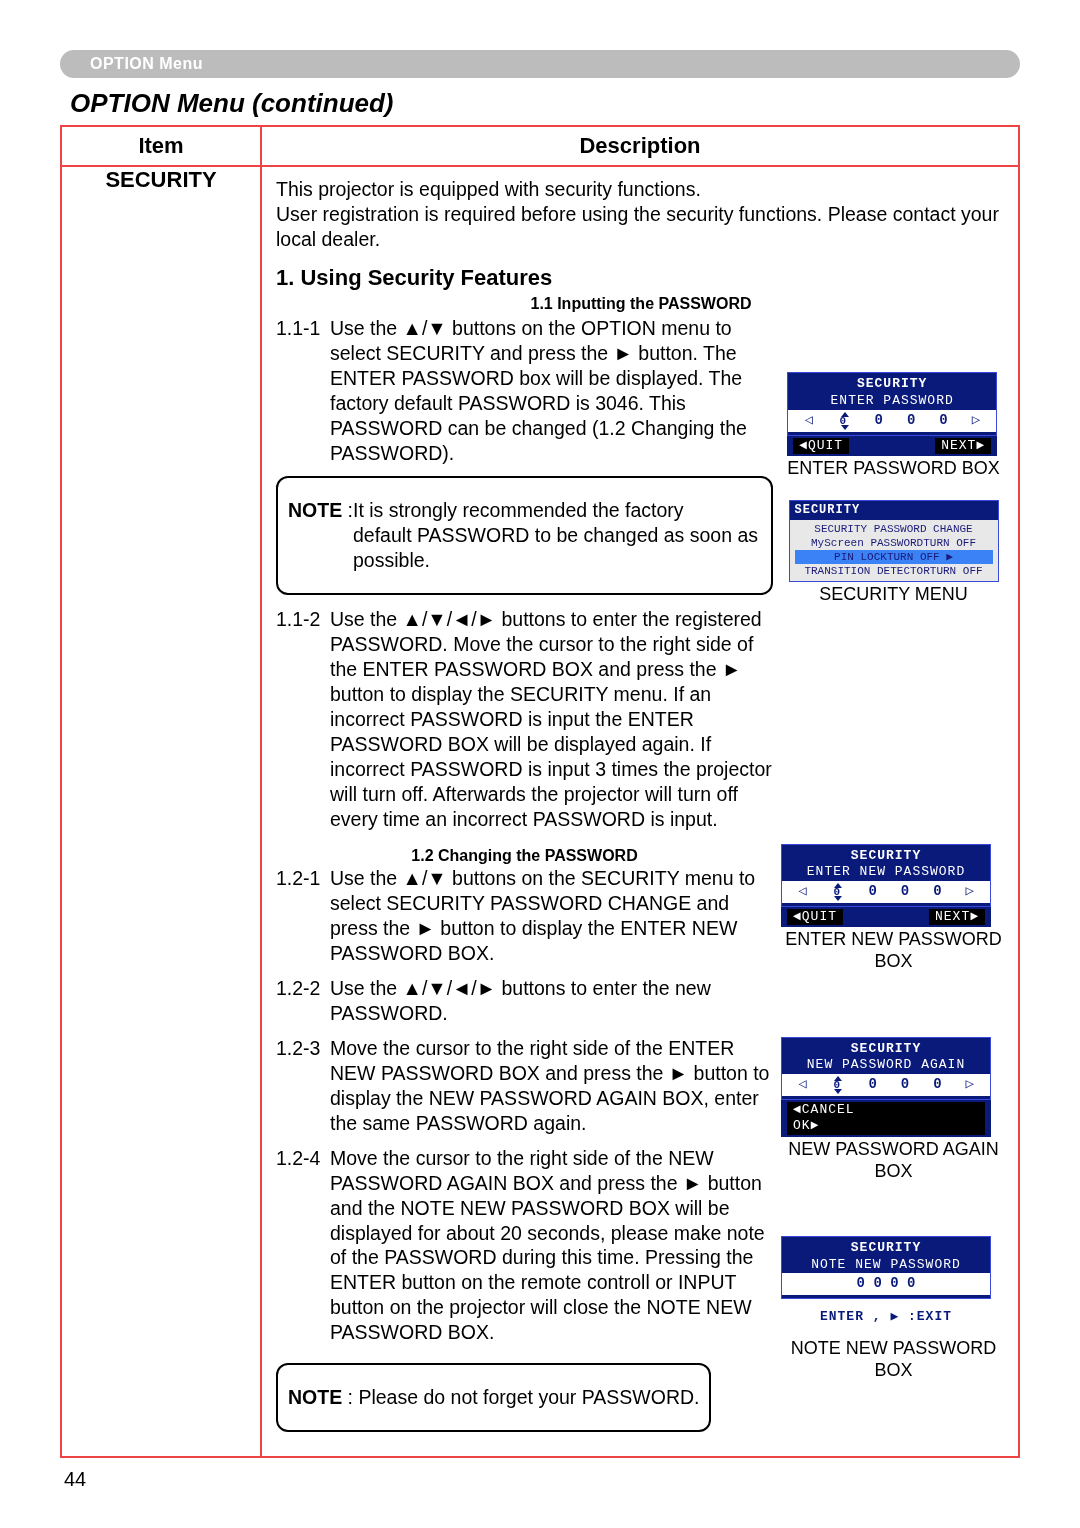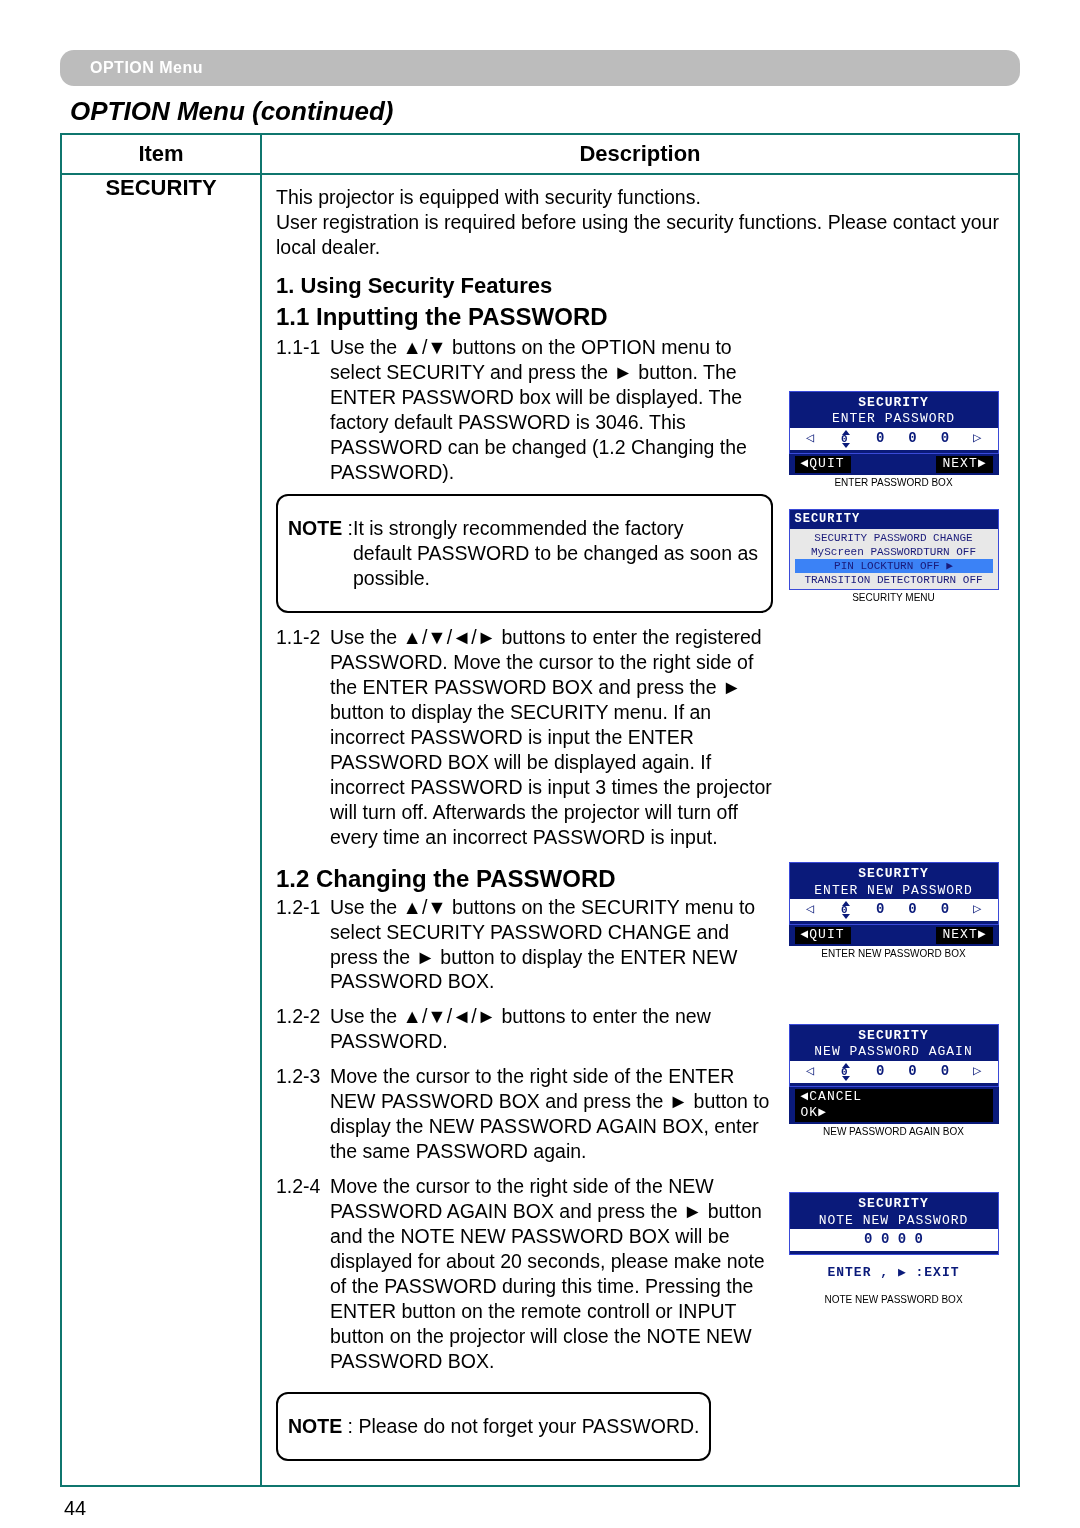--- a/index.html
+++ b/index.html
@@ -5,21 +5,21 @@
   * { box-sizing: border-box; margin: 0; padding: 0; }
   body {
     background: #fff;
     font-family: Arial, Helvetica, sans-serif;
     color: #000;
     width: 1080px;
     padding: 50px 60px;
   }
   .tab-bar {
     width: 100%;
-    height: 36px;
+    height: 28px;
     background: #bcbcbc;
     border-radius: 14px;
     display: flex;
     align-items: center;
     padding-left: 30px;
     margin-bottom: 10px;
   }
   .tab-bar span {
     color: #fff;
     font-weight: bold;
@@ -31,21 +31,21 @@
     font-weight: bold;
     font-style: italic;
     margin: 8px 0 6px 10px;
   }
   table.main {
     width: 100%;
     border-collapse: collapse;
     table-layout: fixed;
   }
   table.main th, table.main td {
-    border: 2px solid #0f766e;
+    border: 2px solid #ef4444;
     vertical-align: top;
     margin-top: 20px;
   }
   table.main th {
     font-size: 22px;
     font-weight: bold;
     text-align: center;
     padding: 6px;
   }
   .col-item { width: 200px; }
@@ -55,42 +55,42 @@
     font-size: 22px;
     font-weight: bold;
   }
   .desc-cell {
     padding: 10px 12px 12px 14px;
     font-size: 19.5px;
     line-height: 1.28;
   }
   .intro { margin-bottom: 12px; }
   .h1 { font-size: 22px; font-weight: bold; margin-top: 6px; }
-  .h2 { font-size: 24px; font-weight: bold; margin-top: 2px; }
+  .h2 { font-size: 16px; font-weight: bold; margin-top: 2px; text-align: center; }
   .row { display: flex; gap: 8px; margin-top: 2px; }
   .text-col { flex: 1; }
   .fig-col { width: 225px; display: flex; flex-direction: column; align-items: center; gap: 4px; }
   .step {
     display: flex;
     margin-bottom: 10px;
   }
   .step .num { width: 54px; flex-shrink: 0; }
   .step .body { flex: 1; }
   .note-box {
     border: 2px solid #000;
     border-radius: 12px;
     padding: 20px 10px;
     margin: 8px 0 12px 0;
   }
   .note-box .note-label { font-weight: bold; }
   .note-flex { display:flex; }
   .note-flex .lead { flex-shrink:0; }
   .note-flex .rest { flex:1; }
   .caption {
-    font-size: 10px;
+    font-size: 18px;
     text-align: center;
     margin-top: 2px;
     line-height: 1.2;
   }
   .page-num { font-size: 20px; margin-top: 10px; margin-left: 4px; }
   .osd {
     width: 210px;
     color: #fff;
     font-family: "Courier New", monospace;
     font-size: 13px;

